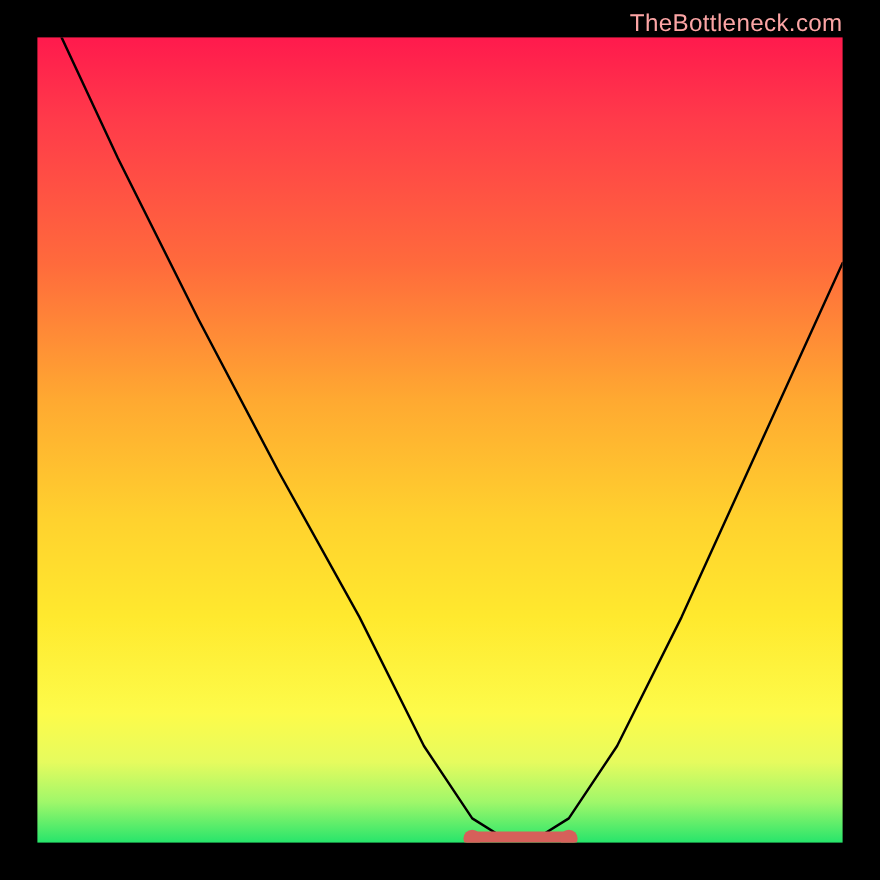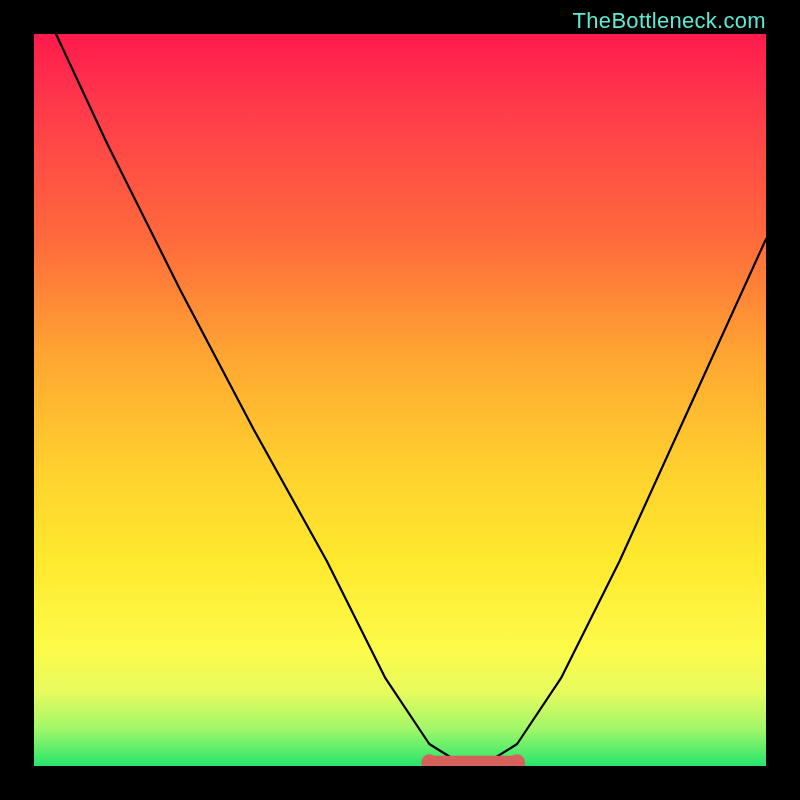--- a/index.html
+++ b/index.html
@@ -35,21 +35,21 @@
       #fdfb4a 84%,
       #e6fb5e 90%,
       #9ff76a 95%,
       #27e56b 100%
     );
   }
   .watermark {
     position: absolute;
     top: 8px;
     right: 34px;
-    color: #5eead4;
+    color: #fca5a5;
     font-size: 22px;
     font-weight: 500;
     letter-spacing: 0.3px;
     user-select: none;
   }
   svg.curves {
     position: absolute;
     inset: 0;
     width: 732px;
     height: 732px;

